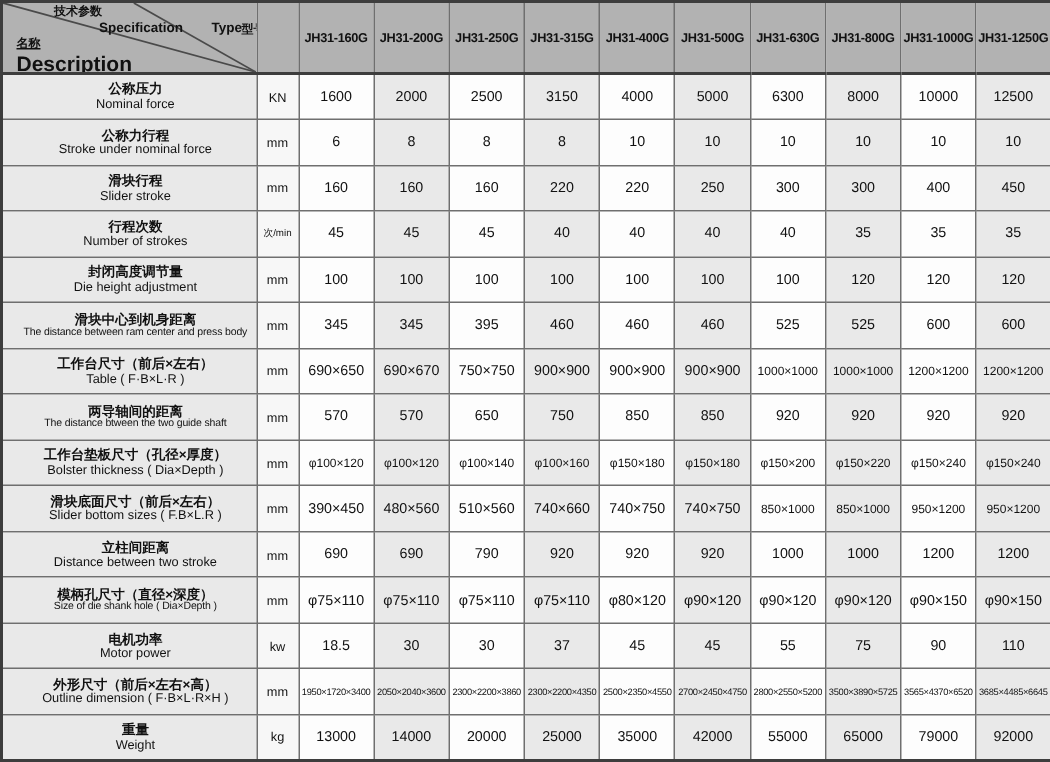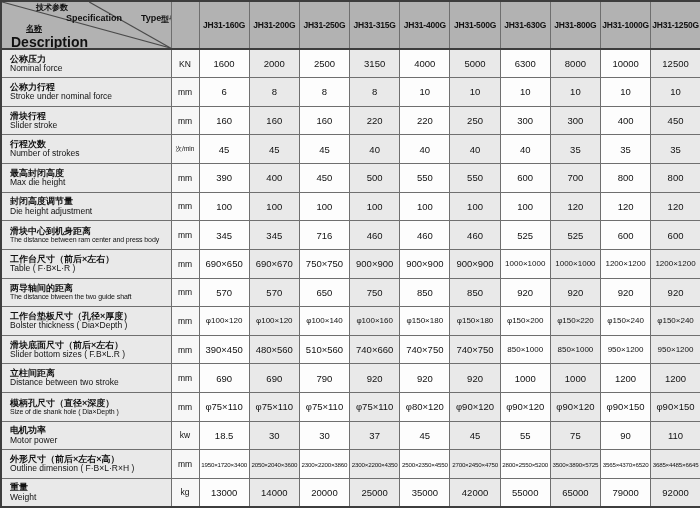--- a/index.html
+++ b/index.html
@@ -26,26 +26,26 @@
   th.unit-h{font-size:8.5px; font-weight:bold; line-height:1.25;padding-left:32px;}
   
   th.corner{position:relative; padding:0;}
   .diag{position:absolute; left:0; top:0; width:100%; height:100%;}
   .diag line{stroke:#4a4a4a; stroke-width:1.2;}
   .corner div{position:absolute; font-weight:bold; line-height:1;}
   .c-spec-cn{top:2px;  left:34px;  font-size:8px;}
   .c-spec-en{top:12px; left:64px;  font-size:9px;}
   .c-type-cn{top:14px;  left:140px; font-size:8px;margin-left:19px;}
   .c-type-en{top:12px; left:139px; font-size:9px;}
-  .c-desc-cn{top:23px; left:24px;   font-size:8px;text-decoration:underline;}
+  .c-desc-cn{top:23px; left:9px;   font-size:8px;text-decoration:underline;}
   .c-desc-en{top:33px; left:9px;   font-size:14px;}
   
   tbody tr{height:28px;}
   td.label{
-    background:var(--label-bg); text-align:left; padding-left:8px; line-height:1.15;
+    background:var(--label-bg); text-align:center; padding-left:8px; line-height:1.15;
   }
   td.label .cn{font-size:9px; font-weight:600;}
   td.label .en{font-size:8.5px;}
   td.label .en.en-long{font-size:7px; letter-spacing:-0.1px;}
   td.unit{background:var(--unit-bg); font-size:8.5px;}
   td.unit.u-small{font-size:6.5px;}
   td.val{background:var(--cell-bg); font-size:9.5px;}
   td.val.alt{background:var(--alt-bg);}
   td.val.small{font-size:8px;}
   td.val.tiny{font-size:6.2px; letter-spacing:-0.2px;}
@@ -162,37 +162,20 @@
         <td class="val alt">40</td>
         <td class="val">40</td>
         <td class="val alt">40</td>
         <td class="val">40</td>
         <td class="val alt">35</td>
         <td class="val">35</td>
         <td class="val alt">35</td>
       </tr>
       <tr>
         <td class="label">
-          <div class="cn">最高封闭高度</div>
-          <div class="en">Max die height</div>
-        </td>
-        <td class="unit">mm</td>
-        <td class="val">390</td>
-        <td class="val alt">400</td>
-        <td class="val">450</td>
-        <td class="val alt">500</td>
-        <td class="val">550</td>
-        <td class="val alt">550</td>
-        <td class="val">600</td>
-        <td class="val alt">700</td>
-        <td class="val">800</td>
-        <td class="val alt">800</td>
-      </tr>
-      <tr>
-        <td class="label">
           <div class="cn">封闭高度调节量</div>
           <div class="en">Die height adjustment</div>
         </td>
         <td class="unit">mm</td>
         <td class="val">100</td>
         <td class="val alt">100</td>
         <td class="val">100</td>
         <td class="val alt">100</td>
         <td class="val">100</td>
         <td class="val alt">100</td>
@@ -202,21 +185,21 @@
         <td class="val alt">120</td>
       </tr>
       <tr>
         <td class="label">
           <div class="cn">滑块中心到机身距离</div>
           <div class="en en-long">The distance between ram center and press body</div>
         </td>
         <td class="unit">mm</td>
         <td class="val">345</td>
         <td class="val alt">345</td>
-        <td class="val">716</td>
+        <td class="val">395</td>
         <td class="val alt">460</td>
         <td class="val">460</td>
         <td class="val alt">460</td>
         <td class="val">525</td>
         <td class="val alt">525</td>
         <td class="val">600</td>
         <td class="val alt">600</td>
       </tr>
       <tr>
         <td class="label">

